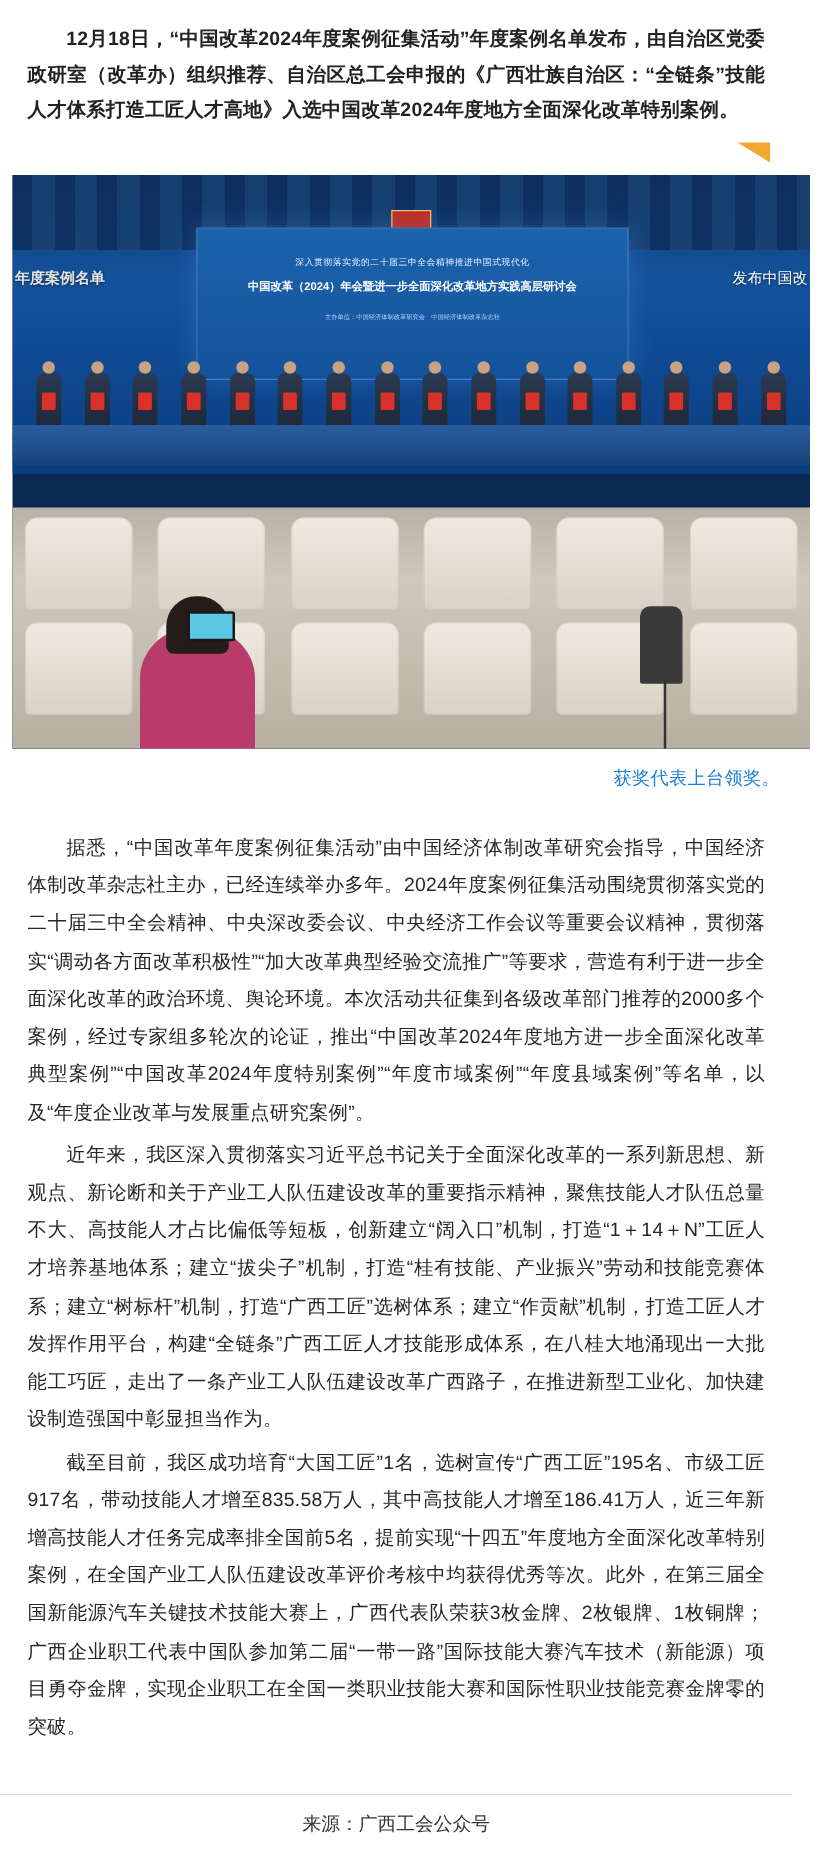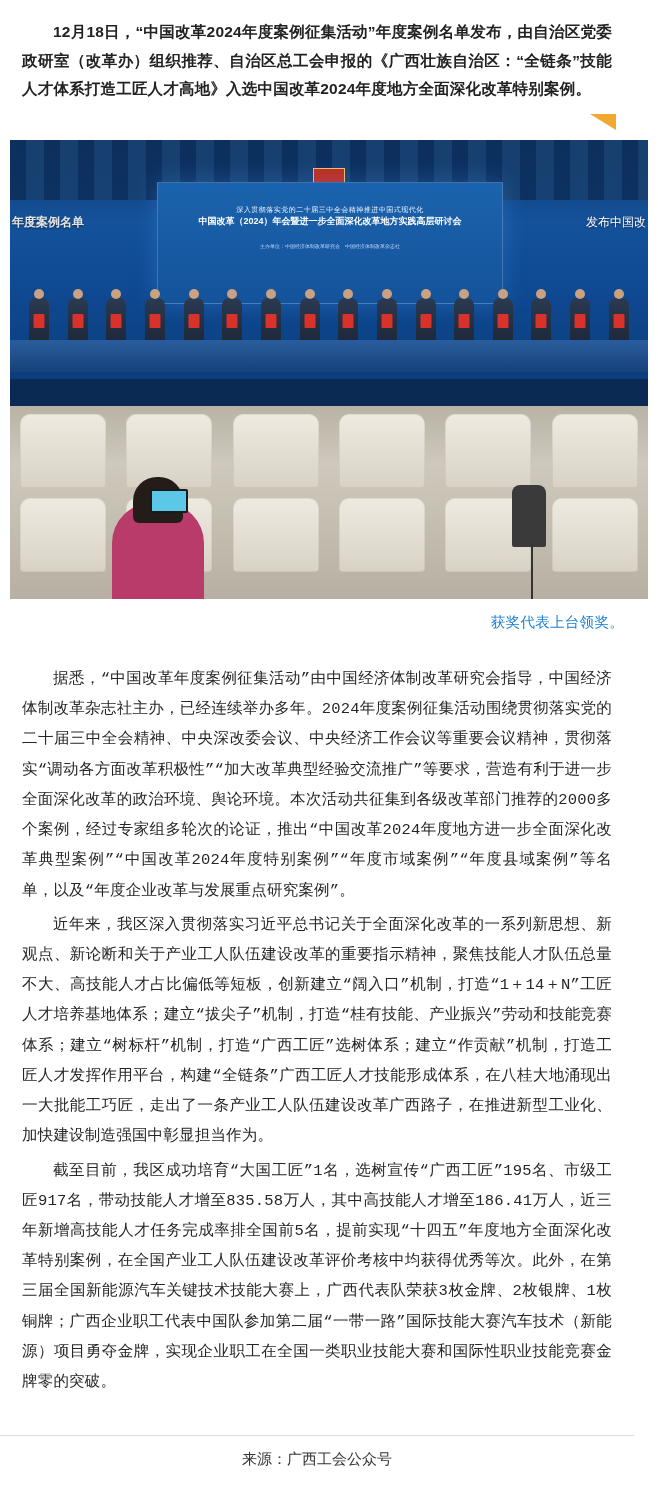--- a/index.html
+++ b/index.html
@@ -77,21 +77,21 @@
     width: 54%;
     height: 120px;
     background: linear-gradient(180deg,#1b63ad 0%, #14539b 100%);
     border: 1px solid rgba(255,255,255,.18);
     box-shadow: 0 0 22px rgba(80,160,255,.28);
   }
   .photo .screen .t1 {
     color: #e8f2ff; font-size: 7px; text-align: center; margin-top: 22px; letter-spacing: .5px;
   }
   .photo .screen .t2 {
-    color: #ffffff; font-size: 9px; text-align: center; margin-top: 0; font-weight: 700;
+    color: #ffffff; font-size: 9px; text-align: center; margin-top: 8px; font-weight: 700;
   }
   .photo .screen .t3 {
     color: #bcd8ff; font-size: 5px; text-align: center; margin-top: 14px; line-height: 1.6;
   }
   .photo .emblem {
     position: absolute;
     left: 50%; transform: translateX(-50%);
     top: 28px;
     width: 30px; height: 26px;
     background: #c22b1f;
@@ -179,21 +179,20 @@
     text-align: right;
     color: #1a7fd4;
     font-size: 14.5px;
     padding: 14px 0 6px 0;
     letter-spacing: .3px;
   }
 
   
   .body-block {
     padding: 26px 22px 8px 22px;
-    font-family: Liberation Mono, monospace;
   }
   .body-block p {
     margin: 0 0 4px 0;
     font-size: 15.5px;
     line-height: 1.95;
     text-align: justify;
     text-justify: inter-ideograph;
     text-indent: 2em;
     color: #262626;
     letter-spacing: .2px;

